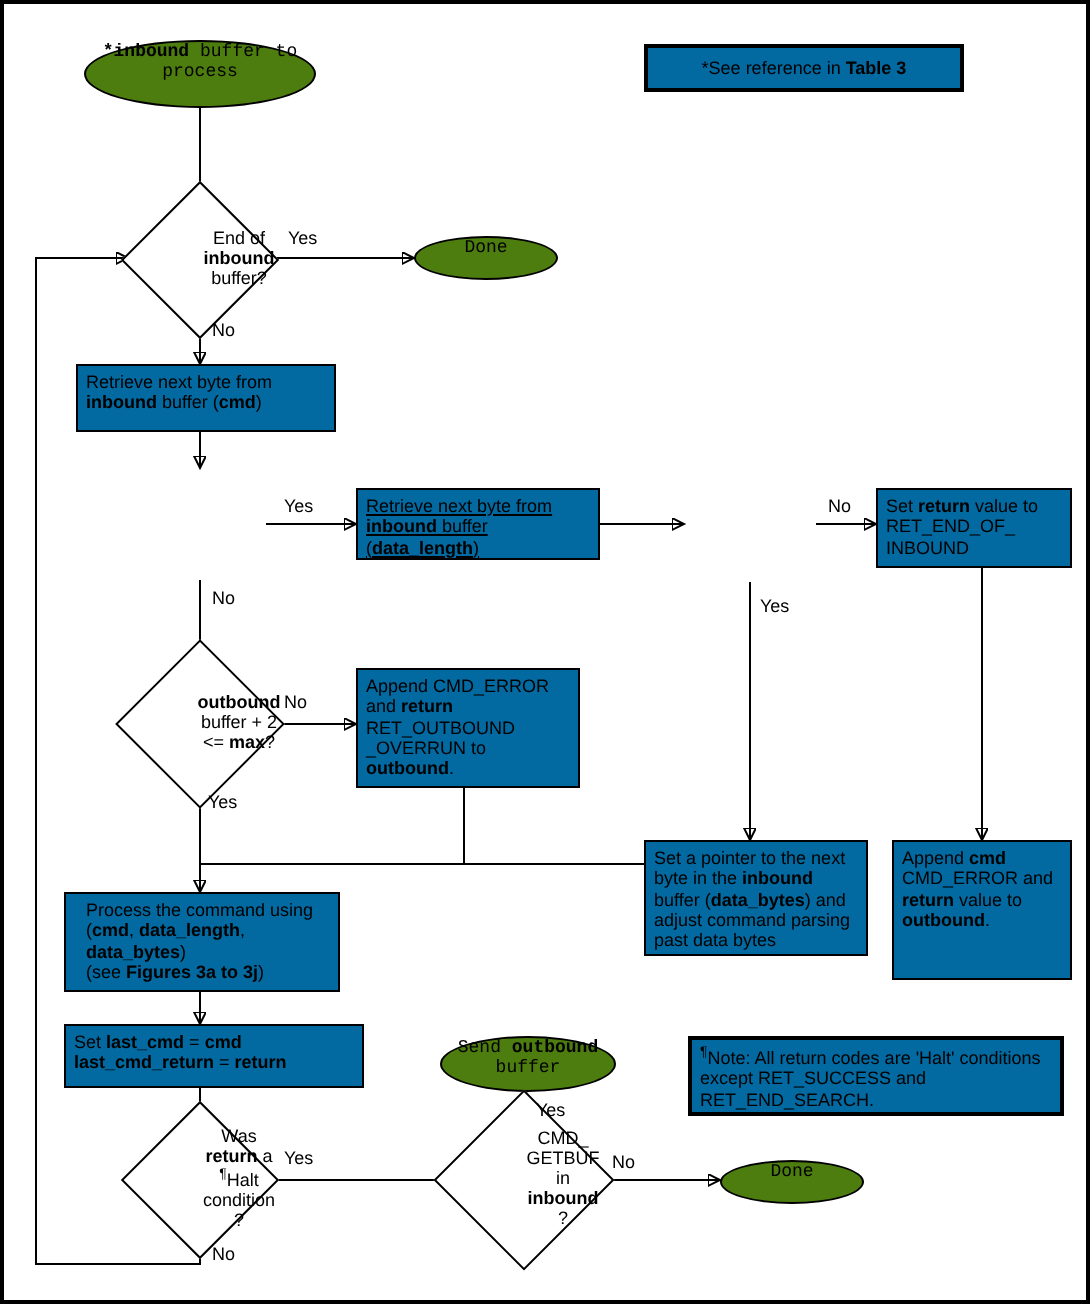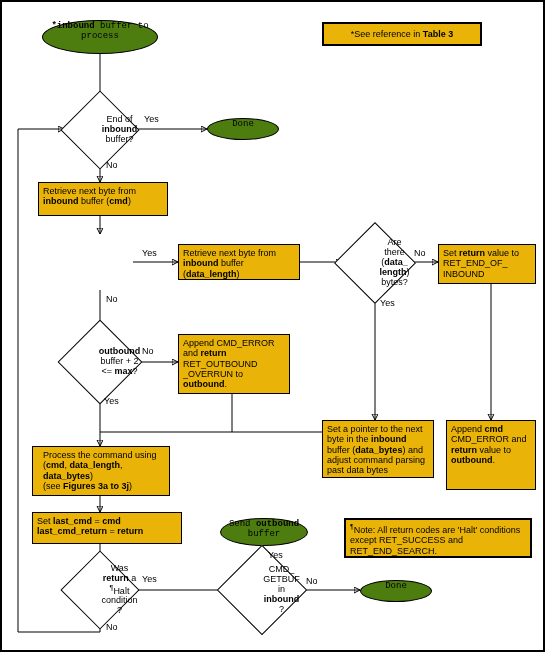--- a/index.html
+++ b/index.html
@@ -1,18 +1,18 @@
 <!DOCTYPE html>
 <html><head>
 <meta charset="utf-8">
 <style>
   html,body{margin:0;padding:0;background:#fff;font-family:Arial,Helvetica,sans-serif;font-size:9px;}
   #canvas{position:relative;width:545px;height:652px;border:2px solid #000;box-sizing:border-box;}
   .node{position:absolute;box-sizing:border-box;line-height:1.15;}
-  .rect{border:1px solid #000;background:#eab308;padding:3px 4px;text-align:left;}
+  .rect{border:1px solid #000;background:#0369a1;padding:3px 4px;text-align:left;}
   .rect.center{text-align:center;}
   .ellipse{border:1px solid #000;border-radius:50%;background:#4d7c0f;display:flex;align-items:flex-start;justify-content:center;text-align:center;padding:0 6px;font-family:Liberation Mono, monospace;}
   .diamond-wrap{position:absolute;}
   .diamond-shape{width:100%;height:100%;border:1px solid #000;transform:rotate(45deg);background:#fff;box-sizing:border-box;}
   .diamond-text{position:absolute;inset:0;display:flex;align-items:center;justify-content:center;text-align:center;padding:4px;line-height:1.1;margin-left:39px;}
   .lbl{position:absolute;font-size:9px;}
   .thick{border-width:2px;}
   svg{position:absolute;inset:0;width:100%;height:100%;pointer-events:none;}
   line, polyline, path{stroke:#000;stroke-width:1;fill:none;}
   .arrow{marker-end:url(#ah);}
@@ -112,30 +112,24 @@
   <span>Done</span>
 </div>
 
 <div class="node rect" style="left:36px;top:180px;width:130px;height:34px;">
   <span>Retrieve next byte from <b>inbound</b> buffer (<b>cmd</b>)</span>
 </div>
 
 <div class="lbl" style="left:140px;top:246px;">Yes</div>
 <div class="lbl" style="left:104px;top:292px;">No</div>
 
-<div class="node rect" style="left:176px;top:242px;width:122px;height:36px;">
+<div class="node rect" style="left:176px;top:242px;width:122px;height:36px;text-decoration:underline;">
   <span>Retrieve next byte from <b>inbound</b> buffer (<b>data_length</b>)</span>
 </div>
 
-<div class="diamond-wrap" style="left:344px;top:232px;width:58px;height:58px;">
-  <div class="diamond-shape"></div>
-  <div class="diamond-text">
-        <span>Are there (<b>data_ length</b>) bytes?</span>
-      </div>
-</div>
 <div class="lbl" style="left:412px;top:246px;">No</div>
 <div class="lbl" style="left:378px;top:296px;">Yes</div>
 
 <div class="node rect" style="left:436px;top:242px;width:98px;height:40px;">
   <span>Set <b>return</b> value to RET_END_OF_ INBOUND</span>
 </div>
 
 <div class="diamond-wrap" style="left:68px;top:330px;width:60px;height:60px;">
   <div class="diamond-shape"></div>
   <div class="diamond-text">

